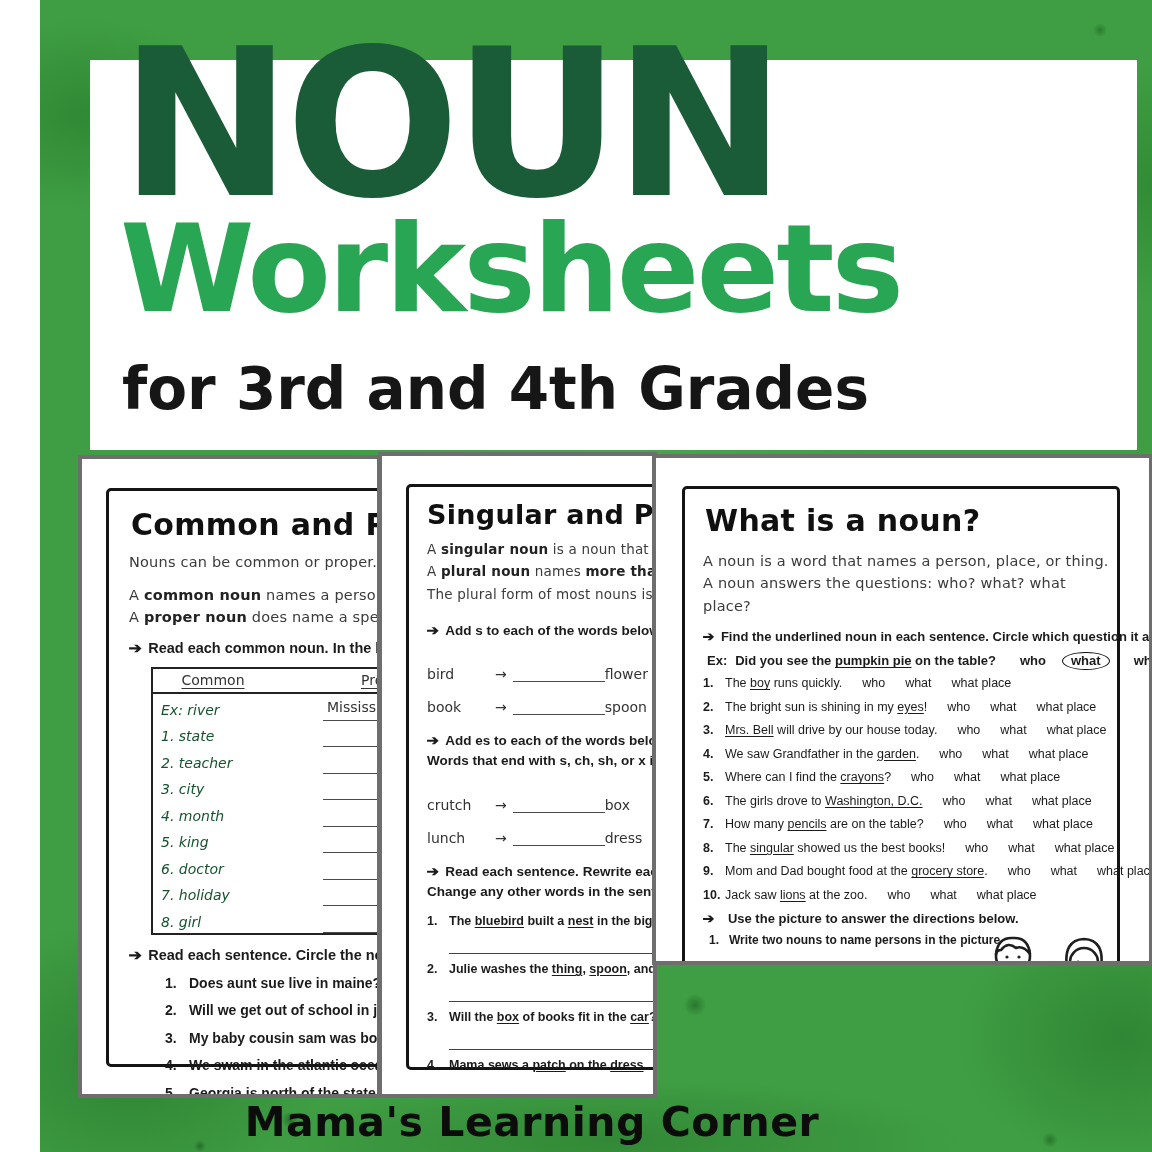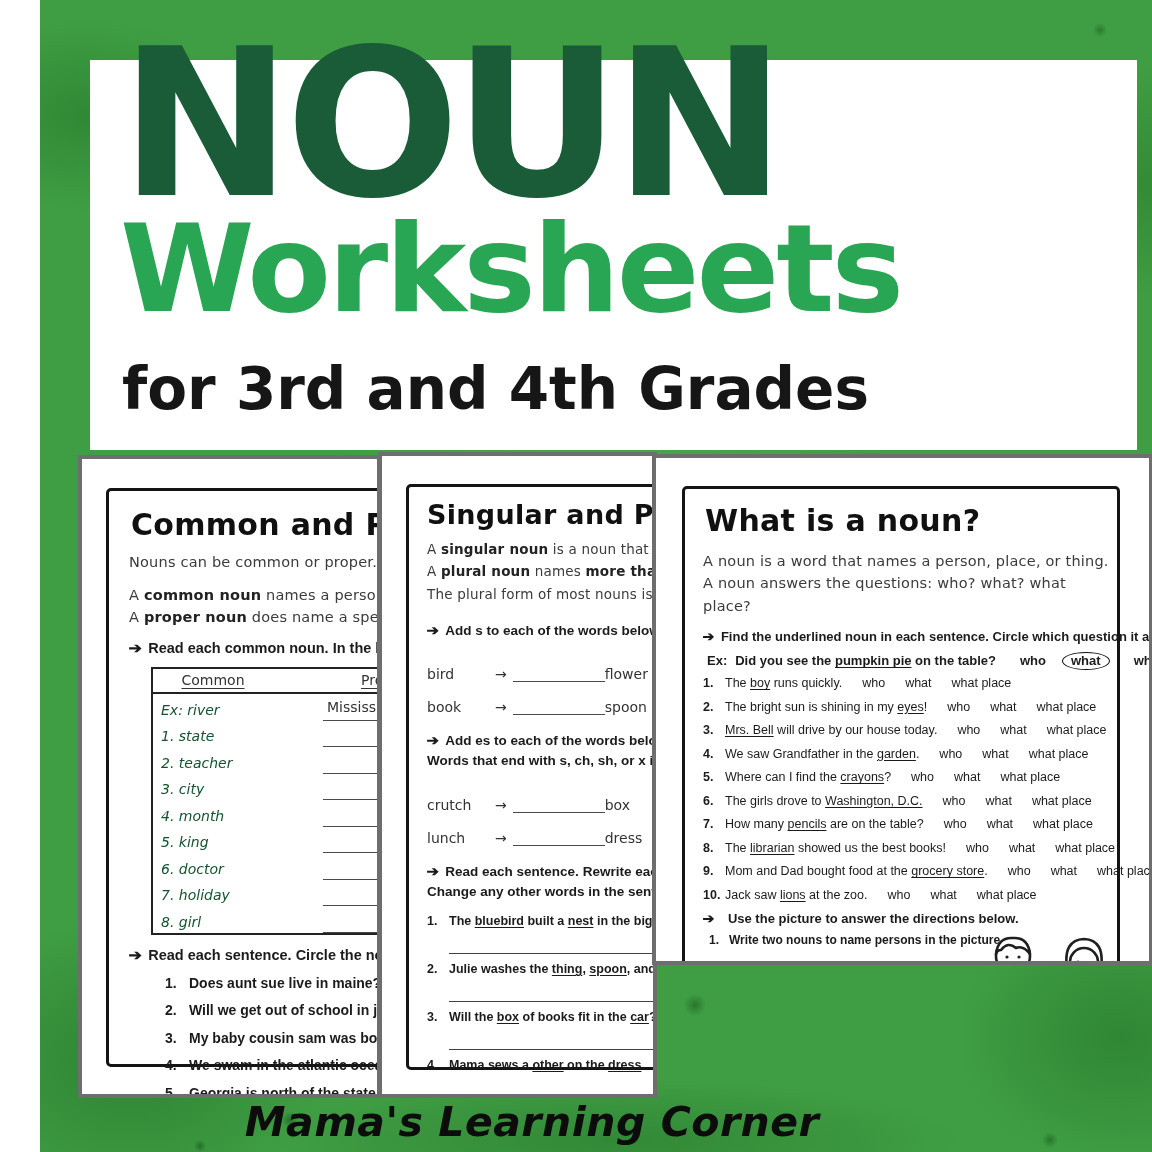--- a/index.html
+++ b/index.html
@@ -116,21 +116,21 @@
   .ws3-tasks { margin:6px 0 0 6px; font-size:12px; font-weight:700; color:#1b1b1b; width:270px; }
   .ws3-tasks .trow2 { margin-top:7px; white-space:nowrap; }
   .ws3-tasks .num { display:inline-block; width:20px; }
   .ws3-tasks .tblank2 { border-bottom:1.2px solid #444; height:24px; margin:0 0 4px 20px; width:218px; }
   .illus { position:absolute; right:6px; bottom:8px; }
 
   
   .footer {
     position:absolute; left:0; top:1098px; width:984px; text-align:center;
     font-family:"DejaVu Sans", sans-serif; font-weight:800;
-    font-size:41px; color:#0c0c0c; letter-spacing:0.5px;font-style:italic;
+    font-size:41px; color:#0c0c0c; letter-spacing:0.5px;
   }
 </style>
 </head>
 <body>
 
 <div class="stage">
 
   <div class="banner">
     <div class="t1">NOUN</div>
     <div class="t2">Worksheets</div>
@@ -262,21 +262,21 @@
         <div><span class="arr">➔</span>Read each sentence.  Rewrite each sentence to</div>
         <div>Change any other words in the sentence to make it</div>
       </div>
       <div class="ws2-sent">
           <div class="srow"><span class="num">1.</span>The <span class="u">bluebird</span> built a <span class="u">nest</span> in the big <span class="u">bush</span>.</div>
           <div class="sblank"></div>
           <div class="srow"><span class="num">2.</span>Julie washes the <span class="u">thing</span>, <span class="u">spoon</span>, and .</div>
           <div class="sblank"></div>
           <div class="srow"><span class="num">3.</span>Will the <span class="u">box</span> of books fit in the <span class="u">car</span>?</div>
           <div class="sblank"></div>
-          <div class="srow"><span class="num">4.</span>Mama sews a <span class="u">other</span> on the <span class="u">dress</span>.</div>
+          <div class="srow"><span class="num">4.</span>Mama sews a <span class="u">patch</span> on the <span class="u">dress</span>.</div>
           <div class="sblank"></div>
         </div>
     </div>
   </div>
 
   <div class="card card-right">
     <div class="frame">
       <div class="ws-title">What is a noun?</div>
       <div class="hand ws3-intro">
           <div class="line">A noun is a word that names a person, place, or thing.</div>
@@ -285,21 +285,21 @@
       <div class="dir ws3-dir"><span class="arr">➔</span>Find the underlined noun in each sentence.  Circle which question it answers.</div>
       <div class="ws3-ex"><span class="num" style="margin-right: 8px;">Ex:</span>Did you see the <span class="u">pumpkin pie</span> on the table?<span class="opt">who</span><span class="circled">what</span><span class="opt">what place</span></div>
       <div class="ws3-items">
           <div class="irow opts-tight"><span class="num">1.</span>The <span class="u">boy</span> runs quickly.<span class="opt">who</span><span class="opt">what</span><span class="opt">what place</span></div>
           <div class="irow opts-tight"><span class="num">2.</span>The bright sun is shining in my <span class="u">eyes</span>!<span class="opt">who</span><span class="opt">what</span><span class="opt">what place</span></div>
           <div class="irow opts-tight"><span class="num">3.</span><span class="u">Mrs. Bell</span> will drive by our house today.<span class="opt">who</span><span class="opt">what</span><span class="opt">what place</span></div>
           <div class="irow opts-tight"><span class="num">4.</span>We saw Grandfather in the <span class="u">garden</span>.<span class="opt">who</span><span class="opt">what</span><span class="opt">what place</span></div>
           <div class="irow opts-tight"><span class="num">5.</span>Where can I find the <span class="u">crayons</span>?<span class="opt">who</span><span class="opt">what</span><span class="opt">what place</span></div>
           <div class="irow opts-tight"><span class="num">6.</span>The girls drove to <span class="u">Washington, D.C.</span><span class="opt">who</span><span class="opt">what</span><span class="opt">what place</span></div>
           <div class="irow opts-tight"><span class="num">7.</span>How many <span class="u">pencils</span> are on the table?<span class="opt">who</span><span class="opt">what</span><span class="opt">what place</span></div>
-          <div class="irow opts-tight"><span class="num">8.</span>The <span class="u">librarian</span> showed us the best books!<span class="opt">who</span><span class="opt">what</span><span class="opt">what place</span></div>
+          <div class="irow opts-tight"><span class="num">8.</span>The <span class="u">singular</span> showed us the best books!<span class="opt">who</span><span class="opt">what</span><span class="opt">what place</span></div>
           <div class="irow opts-tight"><span class="num">9.</span>Mom and Dad bought food at the <span class="u">grocery store</span>.<span class="opt">who</span><span class="opt">what</span><span class="opt">what place</span></div>
           <div class="irow opts-tight"><span class="num">10.</span>Jack saw <span class="u">lions</span> at the zoo.<span class="opt">who</span><span class="opt">what</span><span class="opt">what place</span></div>
         </div>
       <div class="dir ws3-dir2"><span class="arr">➔</span>Use the picture to answer the directions below.</div>
       <div class="ws3-tasks">
           <div class="trow2"><span class="num">1.</span>Write two nouns to name persons in the picture.</div>
           <div class="tblank2"></div>
           <div class="trow2"><span class="num">2.</span>Write one noun to name the place where they are.</div>
           <div class="tblank2"></div>
           <div class="trow2"><span class="num">3.</span>Write 4 nouns to name things you see in the picture.</div>

